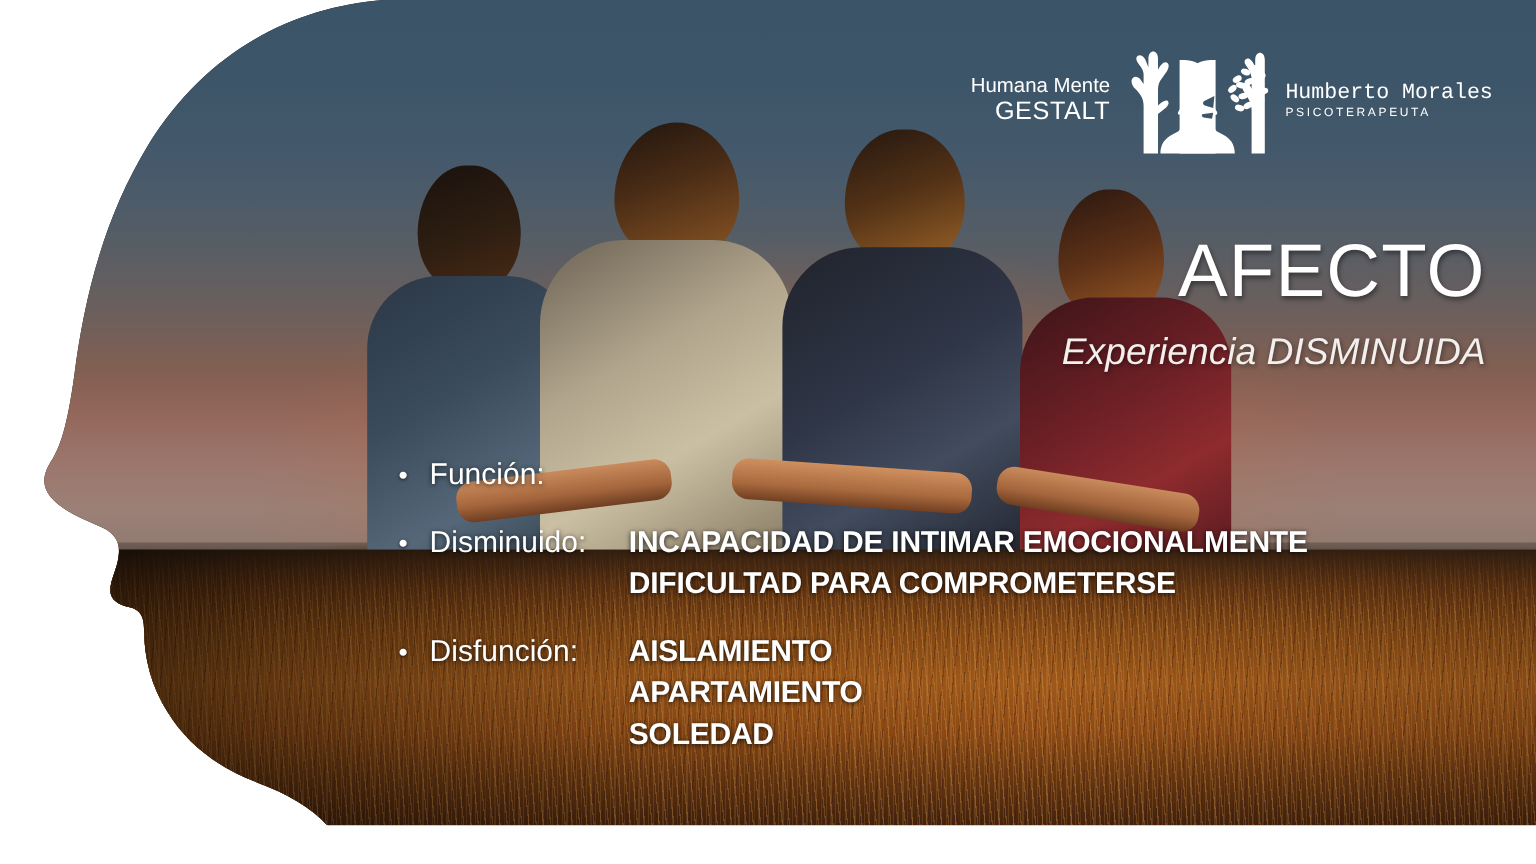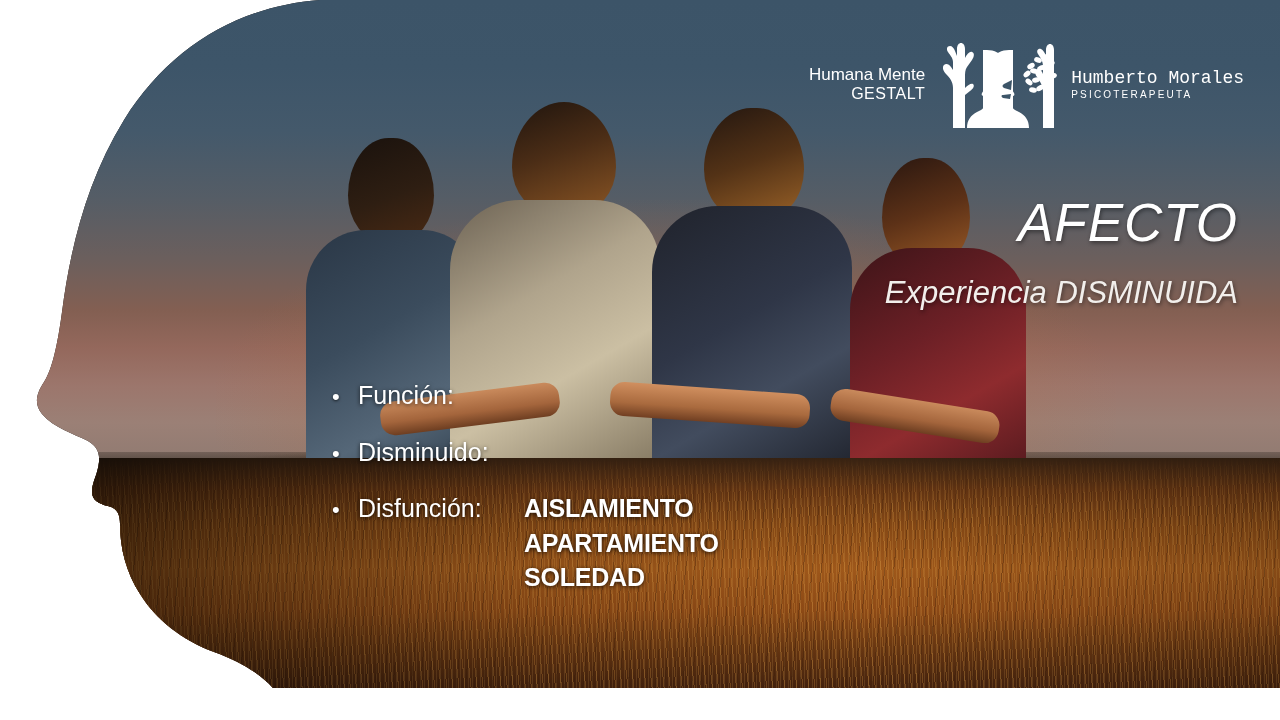--- a/index.html
+++ b/index.html
@@ -128,29 +128,28 @@
   }
   .body { position: absolute; border-radius: 22px 22px 4px 4px; }
   .arm { position: absolute; border-radius: 14px; }
   .legs { position: absolute; border-radius: 4px; }
 
   
   .title {
     position: absolute;
     right: 42px;
     top: 196px;
-    font-size: 53px;
+    font-size: 62px;
     font-weight: 300;
     letter-spacing: 1px;
     color: #ffffff;
     text-shadow: 1px 2px 4px rgba(0,0,0,0.45);
     line-height: 1;
     text-align: center;
     white-space: nowrap;
-    font-style: italic;
   }
   .subtitle {
     position: absolute;
     right: 42px;
     top: 277px;
     font-size: 31px;
     font-weight: 300;
     font-style: italic;
     color: #f2efec;
     text-shadow: 1px 2px 4px rgba(0,0,0,0.45);
@@ -212,21 +211,21 @@
     align-items: center;
     gap: 14px;
     height: 100px;
   }
   .logo-left-text {
     text-align: right;
     color: #ffffff;
     line-height: 1.08;
   }
   .logo-left-1 { font-size: 17px; font-weight: 400; }
-  .logo-left-2 { font-size: 16px; font-weight: 400; letter-spacing: 0.5px; }
+  .logo-left-2 { font-size: 21px; font-weight: 400; letter-spacing: 0.5px; }
   .logo-right-text {
     color: #ffffff;
     line-height: 1.15;
   }
   .logo-right-1 { font-size: 18px; font-weight: 400; font-family: Liberation Mono, monospace; }
   .logo-right-2 { font-size: 10px; font-weight: 400; letter-spacing: 2.2px; }
   .logo-mark { width: 118px; height: 96px; flex: 0 0 118px; }
 </style>
 </head>
 <body>
@@ -400,20 +399,24 @@
       <div class="bullet-row">
         <span class="bullet-dot">•</span>
         <span class="bullet-label">Función:</span>
       </div>
     </div>
 
     <div class="bullet-group">
       <div class="bullet-row">
         <span class="bullet-dot">•</span>
         <span class="bullet-label">Disminuido:</span>
+        <span class="bullet-values">
+          <div class="bullet-value">INCAPACIDAD DE INTIMAR EMOCIONALMENTE</div>
+          <div class="bullet-value">DIFICULTAD PARA COMPROMETERSE</div>
+        </span>
       </div>
     </div>
 
     <div class="bullet-group">
       <div class="bullet-row">
         <span class="bullet-dot">•</span>
         <span class="bullet-label">Disfunción:</span>
         <span class="bullet-values">
           <div class="bullet-value">AISLAMIENTO</div>
           <div class="bullet-value">APARTAMIENTO</div>

